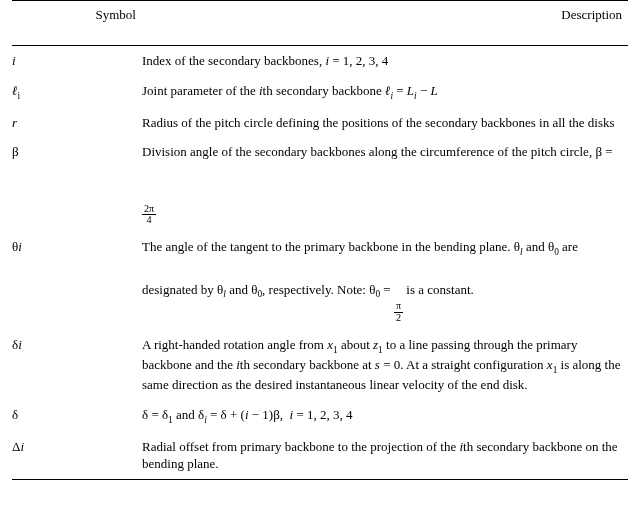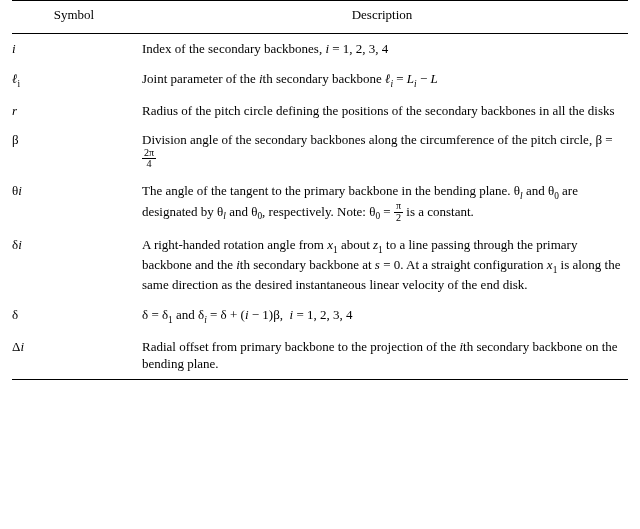--- a/index.html
+++ b/index.html
@@ -13,23 +13,23 @@
   .page {
     width: 640px;
     box-sizing: border-box;
     padding: 0 12px 8px 12px;
   }
   table.nomtable {
     width: 100%;
     border-collapse: collapse;
   }
   table.nomtable thead th {
-    text-align: center;
+    text-align: right;
     font-weight: normal;
-    padding: 6px 6px 10px 0;
+    padding: 6px 6px 22px 0;
     border-top: 1px solid #000;
     border-bottom: 1px solid #000;
   }
   table.nomtable tbody td {
     vertical-align: top;
     padding: 6px 6px 6px 0;
     line-height: 1.35;
   }
   table.nomtable tbody tr:last-child td {
     border-bottom: 1px solid #000;
@@ -57,20 +57,21 @@
     font-style: normal;
     line-height: 1;
     font-size: 0.78em;
     position: relative;
     top: -1px;
   }
   .frac .num {
     display: block;
     border-bottom: 0.8px solid #000;
     padding: 0 2px;
+    margin-top: 44px;
   }
   .frac .den {
     display: block;
     padding: 0 2px;
   }
 </style>
 </head>
 <body>
 <div class="page">
 

